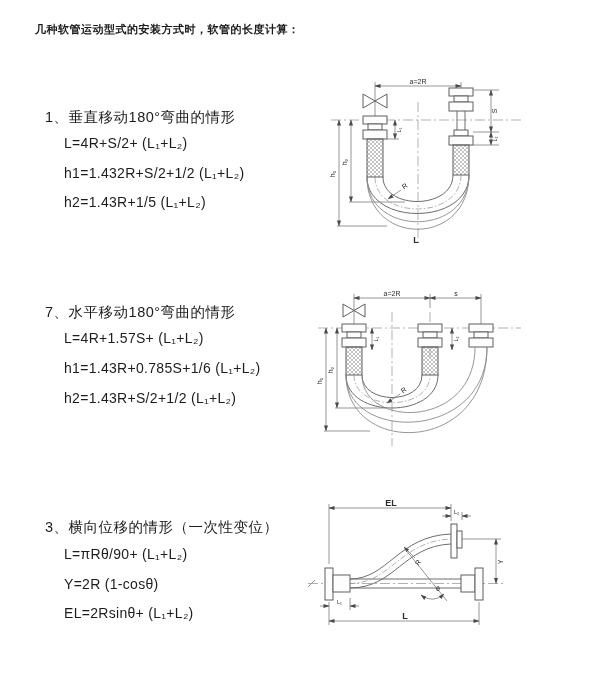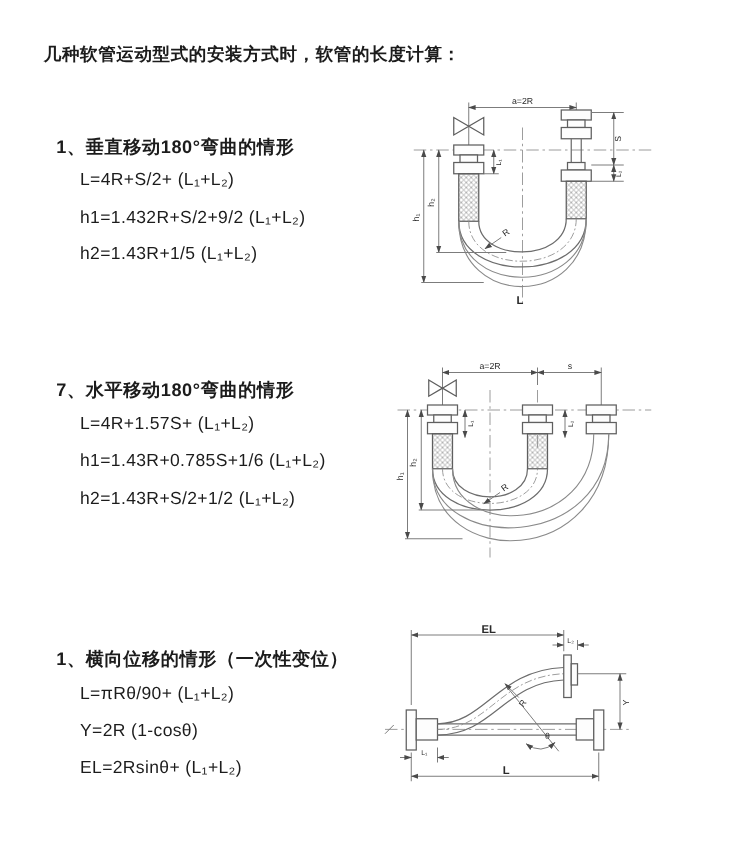--- a/index.html
+++ b/index.html
@@ -2,22 +2,22 @@
 <html><head>
 <meta charset="utf-8">
 <style>
   html,body{margin:0;padding:0;}
   body{
     width:600px;height:675px;position:relative;background:#fff;
     font-family:"Liberation Sans","DejaVu Sans",sans-serif;color:#1c1c1c;
     overflow:hidden;
   }
   .abs{position:absolute;}
-  .title{left:35px;top:22px;font-size:14px;font-weight:bold;letter-spacing:.5px;margin-top:13px;}
-  .sec-head{font-size:14.5px;font-weight:bold;letter-spacing:.5px;text-align:right;}
+  .title{left:35px;top:22px;font-size:11px;font-weight:bold;letter-spacing:.5px;}
+  .sec-head{font-size:14.5px;font-weight:normal;letter-spacing:.5px;text-align:right;}
   .formula{font-size:14px;font-weight:500;letter-spacing:.3px;white-space:pre;}
   svg text{font-family:"Liberation Sans","DejaVu Sans",sans-serif;fill:#2a2a2a;}
   svg .dimtxt{font-size:7px;}
   svg .smalltxt{font-size:5.5px;}
   svg .bigtxt{font-size:9px;font-weight:bold;}
   svg .hose{fill:none;stroke:#6d6d6d;stroke-width:1;}
   svg .hose2{fill:none;stroke:#8a8a8a;stroke-width:.9;}
   svg .dim{fill:none;stroke:#7c7c7c;stroke-width:.8;}
   svg .cl{fill:none;stroke:#8f8f8f;stroke-width:.7;stroke-dasharray:10 3 2 3;}
   svg .cl2{fill:none;stroke:#8f8f8f;stroke-width:.7;stroke-dasharray:6 2 1.5 2;}
@@ -35,21 +35,21 @@
     <marker id="arr" viewBox="0 0 10 10" refX="9.2" refY="5" markerWidth="7.5" markerHeight="7.5" orient="auto-start-reverse">
       <path d="M0,1.6 L10,5 L0,8.4 z" fill="#4a4a4a"></path>
     </marker>
   </defs>
 </svg>
 
 <div class="abs title">几种软管运动型式的安装方式时，软管的长度计算：</div>
 
 <div class="abs sec-head" style="left:45px;top:108px">1、垂直移动180°弯曲的情形</div>
 <div class="abs formula" style="left:64px;top:135px">L=4R+S/2+ (L₁+L₂)</div>
-<div class="abs formula" style="left:64px;top:165px">h1=1.432R+S/2+9/2 (L₁+L₂)</div>
+<div class="abs formula" style="left:64px;top:165px">h1=1.432R+S/2+1/2 (L₁+L₂)</div>
 <div class="abs formula" style="left:64px;top:194px">h2=1.43R+1/5 (L₁+L₂)</div>
 
 <svg class="abs" style="left:313px;top:74px" width="240" height="176" viewBox="0 0 240 176">
 
   <line class="cl" x1="18" y1="46" x2="208" y2="46"></line>
   <line class="cl" x1="105" y1="28" x2="105" y2="170"></line>
 
   <line class="dim" x1="62" y1="42" x2="62" y2="8"></line>
   <line class="dim" x1="148" y1="14" x2="148" y2="8"></line>
   <line class="dim" x1="62" y1="12" x2="148" y2="12" marker-start="url(#arr)" marker-end="url(#arr)"></line>
@@ -163,21 +163,21 @@
   <line class="dim" x1="18" y1="145" x2="64" y2="145"></line>
   <text class="dimtxt" x="16" y="95" transform="rotate(-90 16 95)" text-anchor="middle">h₁</text>
   <line class="dim" x1="31" y1="42" x2="31" y2="122" marker-start="url(#arr)" marker-end="url(#arr)"></line>
   <line class="dim" x1="29" y1="122" x2="80" y2="122"></line>
   <text class="dimtxt" x="27" y="84" transform="rotate(-90 27 84)" text-anchor="middle">h₂</text>
 
   <line class="dim" x1="94" y1="108" x2="81" y2="117" marker-end="url(#arr)"></line>
   <text class="dimtxt" x="99" y="106" transform="rotate(-35 99 106)" text-anchor="middle">R</text>
 </svg>
 
-<div class="abs sec-head" style="left:45px;top:518px">1、横向位移的情形（一次性变位）</div>
+<div class="abs sec-head" style="left:45px;top:518px">3、横向位移的情形（一次性变位）</div>
 <div class="abs formula" style="left:64px;top:546px">L=πRθ/90+ (L₁+L₂)</div>
 <div class="abs formula" style="left:64px;top:576px">Y=2R (1-cosθ)</div>
 <div class="abs formula" style="left:64px;top:605px">EL=2Rsinθ+ (L₁+L₂)</div>
 
 <svg class="abs" style="left:303px;top:498px" width="215" height="134" viewBox="0 0 215 134">
 
   <line class="cl" x1="5" y1="85.5" x2="200" y2="85.5"></line>
   <line class="dim" x1="5" y1="89" x2="12" y2="82"></line>
 
   <g>

